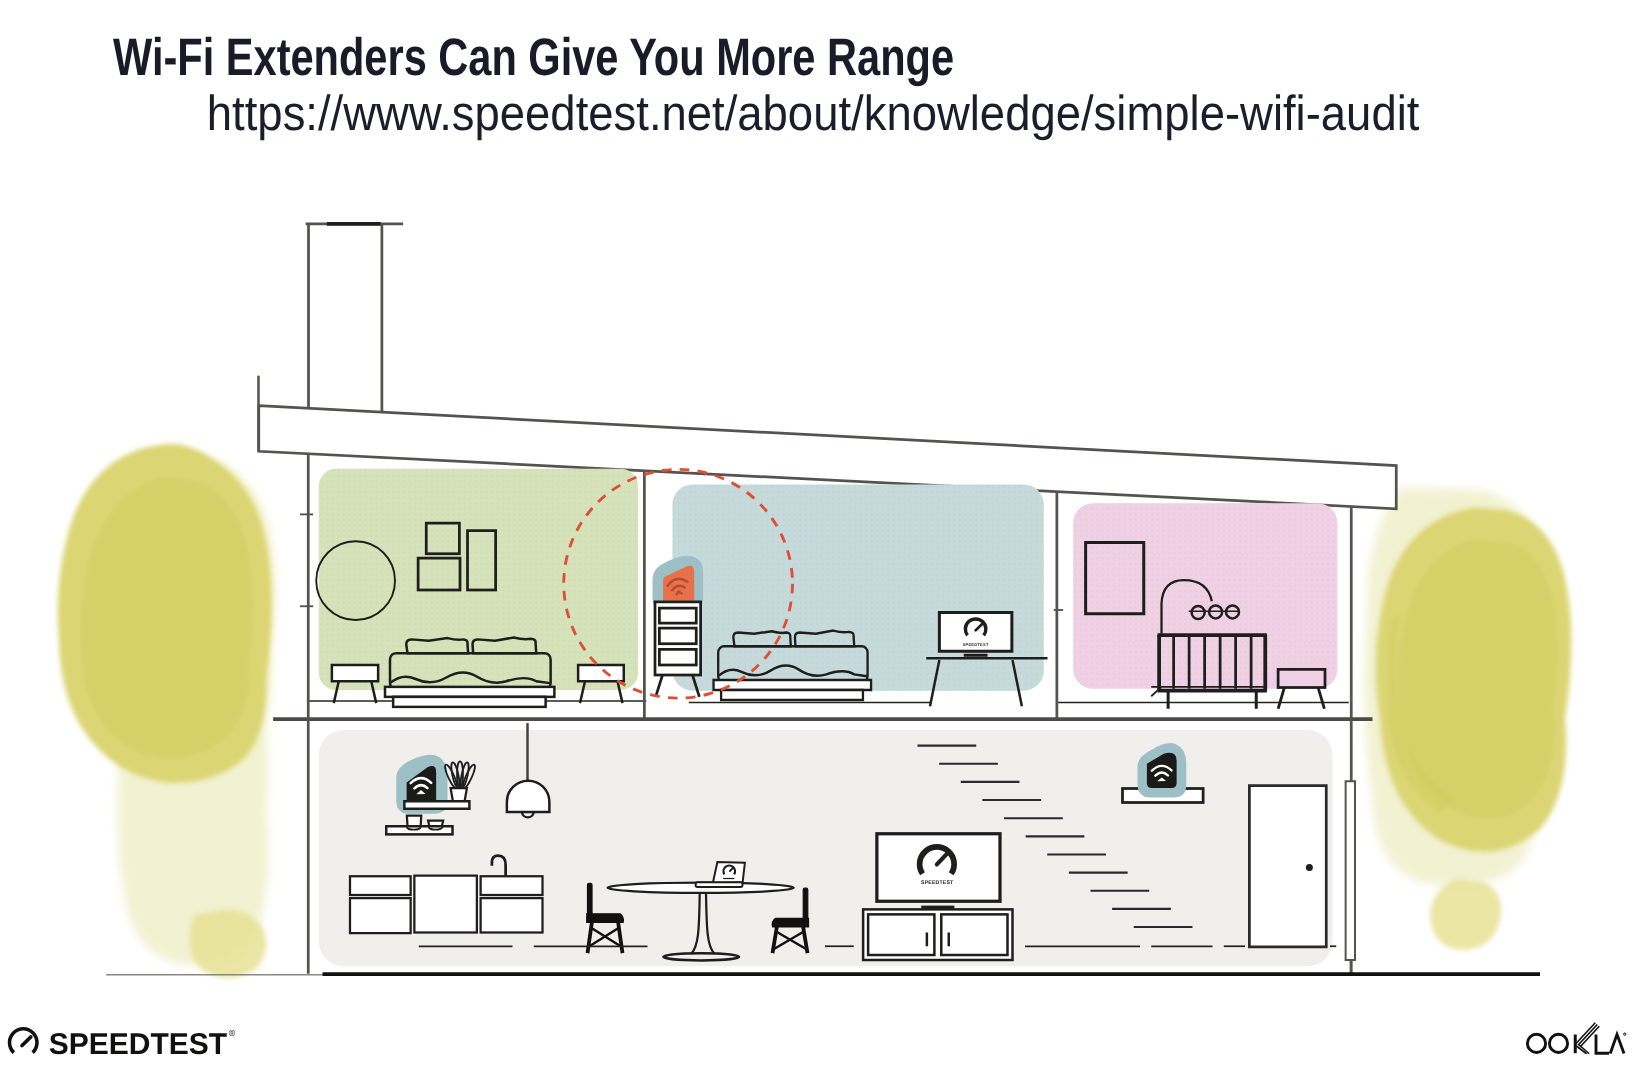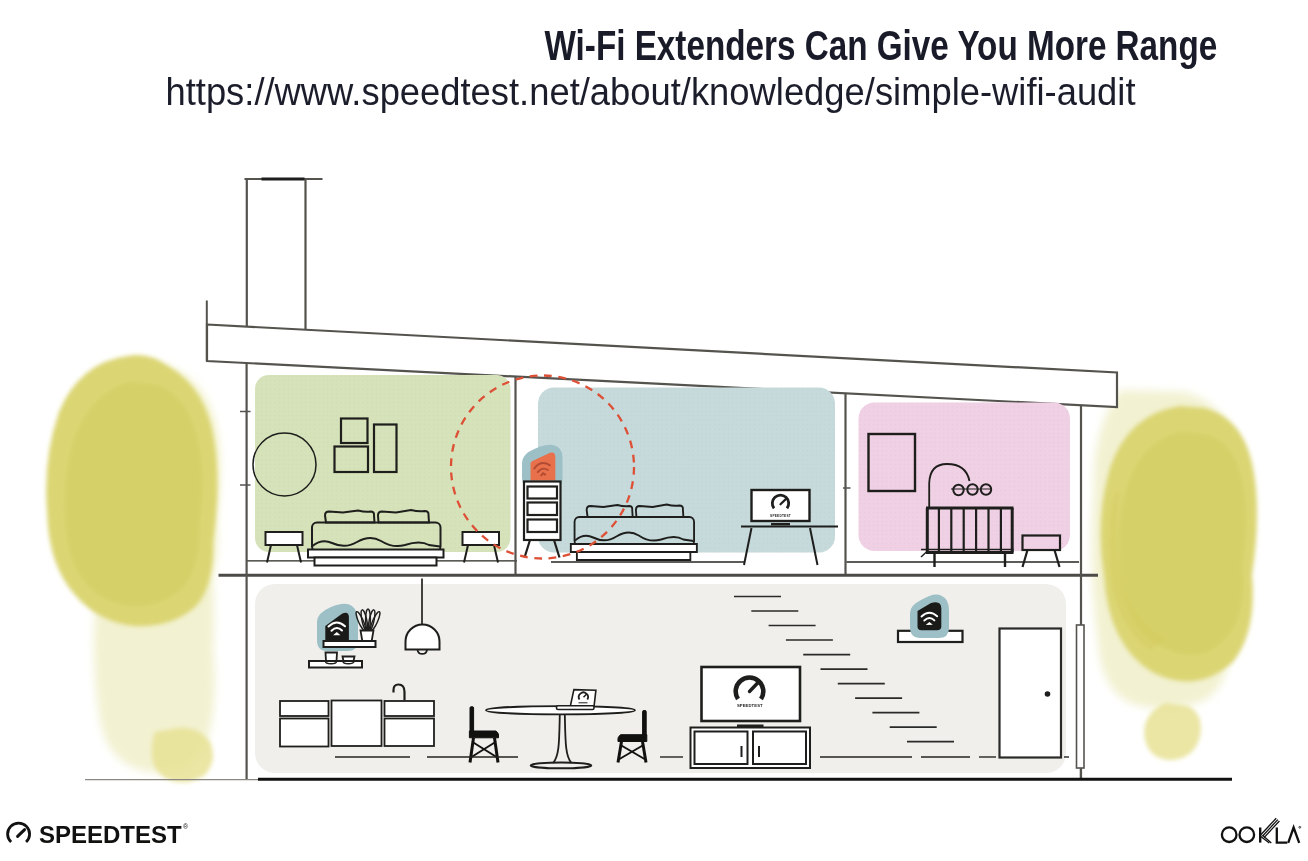--- a/index.html
+++ b/index.html
@@ -1,17 +1,17 @@
 <!DOCTYPE html>
 <html><head>
 <meta charset="utf-8">
 <style>
   html,body{margin:0;padding:0;background:#ffffff;width:1308px;height:861px;overflow:hidden;}
   .page{position:relative;width:1308px;height:861px;font-family:"Liberation Sans",sans-serif;}
-  .title{position:absolute;left:0;top:22px;width:1308px;text-align:right;font-size:42.2px;font-weight:700;color:#191b29;letter-spacing:0px;}
+  .title{position:absolute;left:0;top:22px;width:1308px;text-align:left;font-size:42.2px;font-weight:700;color:#191b29;letter-spacing:0px;}
   .title span{display:inline-block;transform:scaleX(0.788);transform-origin:center;white-space:nowrap;}
   .url{position:absolute;left:-4px;top:69px;width:1308px;text-align:center;font-size:39.4px;font-weight:400;color:#1b1d2b;}
   .url span{display:inline-block;transform:scaleX(0.923);transform-origin:center;white-space:nowrap;}
 </style>
 </head>
 <body>
 <div class="page">
 
 <div class="title"><span>Wi-Fi Extenders Can Give You More Range</span></div>
 

